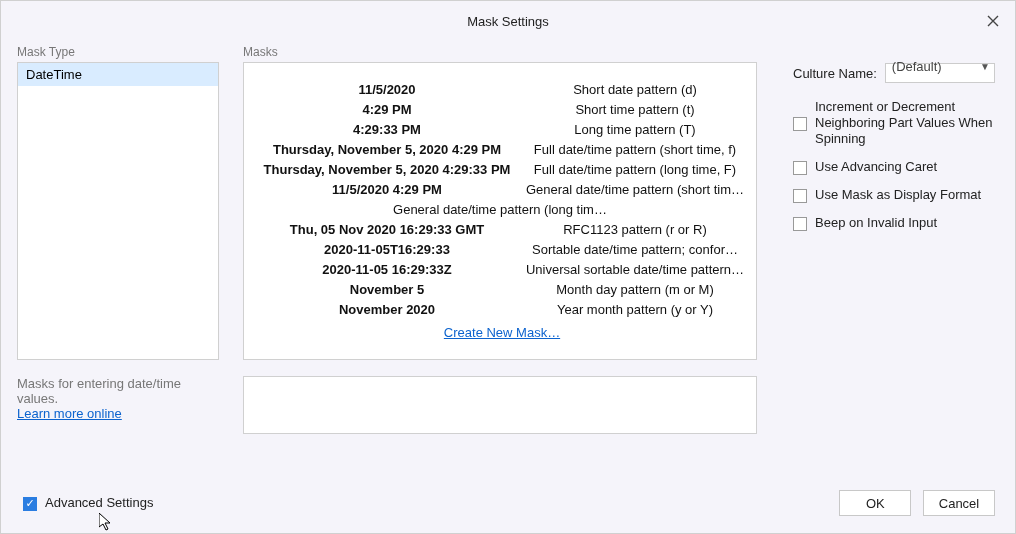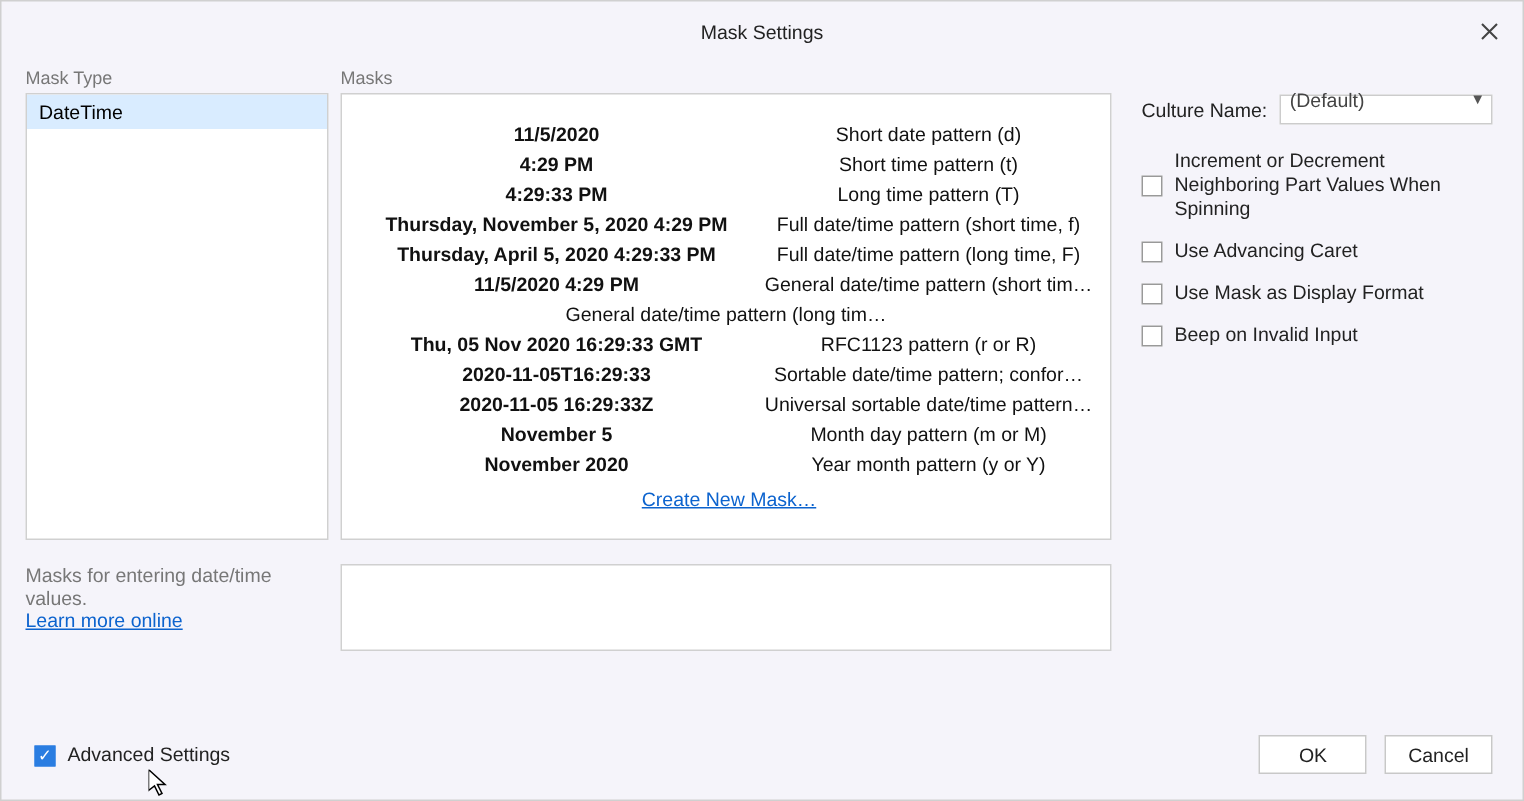--- a/index.html
+++ b/index.html
@@ -20,21 +20,21 @@
     .titlebar .title { font-size: 13px; color: #222; }
     .titlebar .close {
       position: absolute; right: 10px; top: 8px;
       width: 24px; height: 24px;
       display: flex; align-items: center; justify-content: center;
       cursor: pointer; color: #444;
     }
     .content {
       flex: 1;
       padding: 4px 16px 0 16px;
-      display: flex; gap: 8px;
+      display: flex; gap: 24px;
     }
     .col-left { width: 202px; display: flex; flex-direction: column; }
     .col-mid  { width: 514px; display: flex; flex-direction: column; }
     .col-right{ flex: 1; padding: 18px 4px 0 12px; color: #222; }
     .label { color: #777; font-size: 12px; margin-bottom: 3px; }
     .listbox {
       border: 1px solid #d0d0d0; background: #fff;
       height: 298px; overflow: hidden;
     }
     .listbox .item {
@@ -133,21 +133,21 @@
           </div>
           <div class="mask-row">
             <span class="sample">4:29:33 PM</span>
             <span class="desc">Long time pattern (T)</span>
           </div>
           <div class="mask-row">
             <span class="sample">Thursday, November 5, 2020 4:29 PM</span>
             <span class="desc">Full date/time pattern (short time, f)</span>
           </div>
           <div class="mask-row">
-            <span class="sample">Thursday, April 5, 2020 4:29:33 PM</span>
+            <span class="sample">Thursday, November 5, 2020 4:29:33 PM</span>
             <span class="desc">Full date/time pattern (long time, F)</span>
           </div>
           <div class="mask-row">
             <span class="sample">11/5/2020 4:29 PM</span>
             <span class="desc">General date/time pattern (short tim…</span>
           </div>
           <div class="mask-row">
             <span class="desc">General date/time pattern (long tim…</span>
           </div>
           <div class="mask-row">

